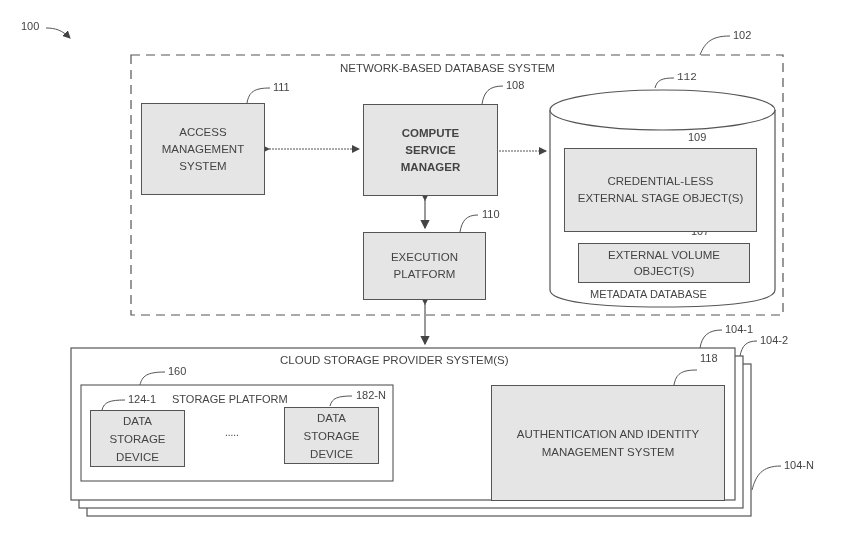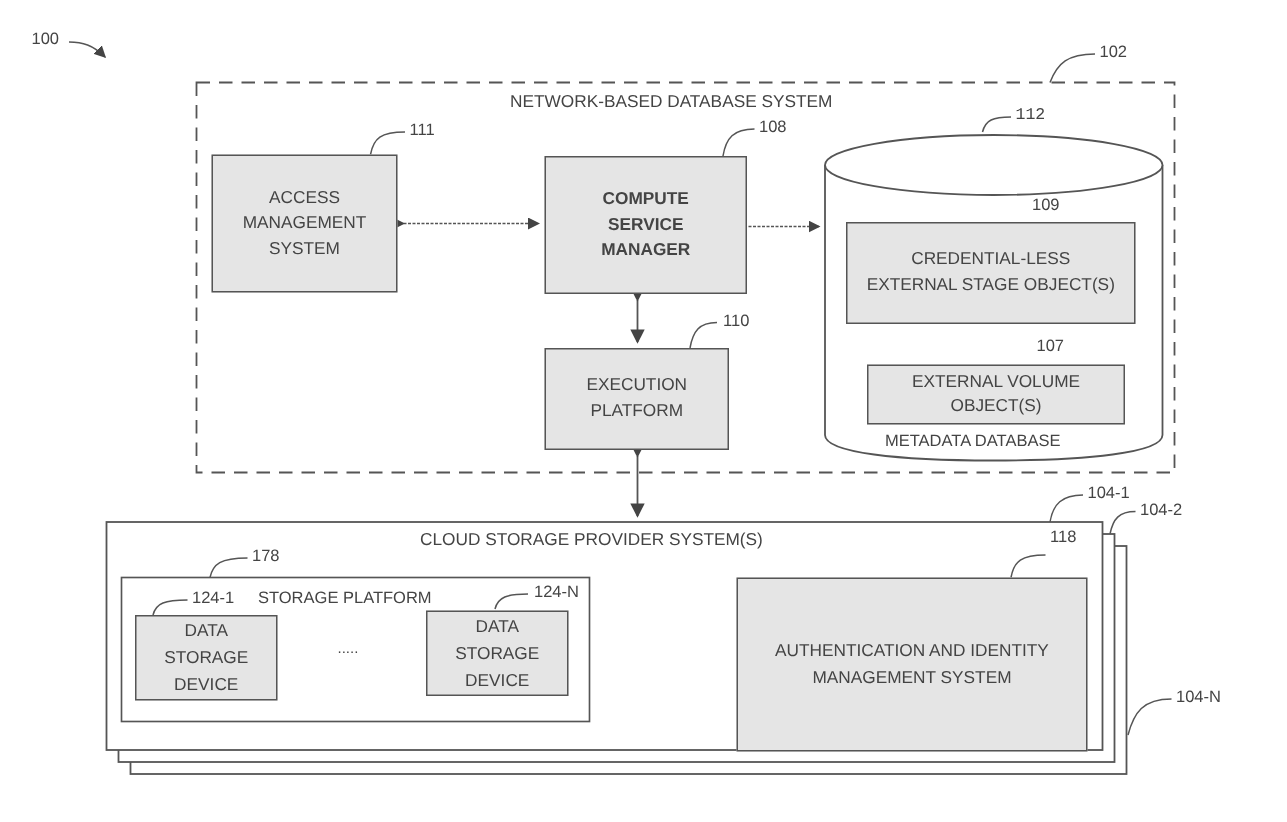--- a/index.html
+++ b/index.html
@@ -58,39 +58,39 @@
 <div class="lbl" style="left:733px;top:29px;">102</div>
 <div class="lbl" style="left:273px;top:81px;">111</div>
 <div class="lbl" style="left:506px;top:79px;">108</div>
 <div class="lbl" style="left:482px;top:208px;">110</div>
 <div class="lbl" style="left:677px;top:71px;font-family:Liberation Mono, monospace;">112</div>
 <div class="lbl" style="left:688px;top:131px;">109</div>
 <div class="lbl" style="left:691px;top:225px;">107</div>
 <div class="lbl" style="left:725px;top:323px;">104-1</div>
 <div class="lbl" style="left:760px;top:334px;">104-2</div>
 <div class="lbl" style="left:784px;top:459px;">104-N</div>
-<div class="lbl" style="left:168px;top:365px;">178</div>
+<div class="lbl" style="left:168px;top:365px;">160</div>
 <div class="lbl" style="left:128px;top:393px;">124-1</div>
-<div class="lbl" style="left:356px;top:389px;">124-N</div>
+<div class="lbl" style="left:356px;top:389px;">182-N</div>
 <div class="lbl" style="left:700px;top:352px;">118</div>
 
 <div class="title" style="left:340px;top:62px;">NETWORK-BASED DATABASE SYSTEM</div>
 <div class="title" style="left:280px;top:354px;">CLOUD STORAGE PROVIDER SYSTEM(S)</div>
 <div class="title" style="left:172px;top:393px;font-size:11px;">STORAGE PLATFORM</div>
 <div class="title" style="left:590px;top:288px;font-size:11px;">METADATA DATABASE</div>
 
 <div class="box" style="left:141px;top:103px;width:124px;height:92px;white-space:pre-line;">ACCESS
 MANAGEMENT
 SYSTEM</div>
 <div class="box" style="left:363px;top:104px;width:135px;height:92px;white-space:pre-line;font-weight:bold;">COMPUTE
 SERVICE
 MANAGER</div>
 <div class="box" style="left:363px;top:232px;width:123px;height:68px;white-space:pre-line;">EXECUTION
 PLATFORM</div>
-<div class="box" style="left:564px;top:148px;width:193px;height:68px;white-space:pre-line;">CREDENTIAL-LESS
+<div class="box" style="left:564px;top:148px;width:193px;height:84px;white-space:pre-line;">CREDENTIAL-LESS
 EXTERNAL STAGE OBJECT(S)</div>
 <div class="box" style="left:578px;top:243px;width:172px;height:40px;white-space:pre-line;line-height:16px;">EXTERNAL VOLUME
 OBJECT(S)</div>
 
 <div class="box" style="left:90px;top:410px;width:95px;height:57px;white-space:pre-line;line-height:18px;">DATA
 STORAGE
 DEVICE</div>
 <div class="title" style="left:225px;top:427px;font-size:10px;">.....</div>
 <div class="box" style="left:284px;top:407px;width:95px;height:57px;white-space:pre-line;line-height:18px;">DATA
 STORAGE

